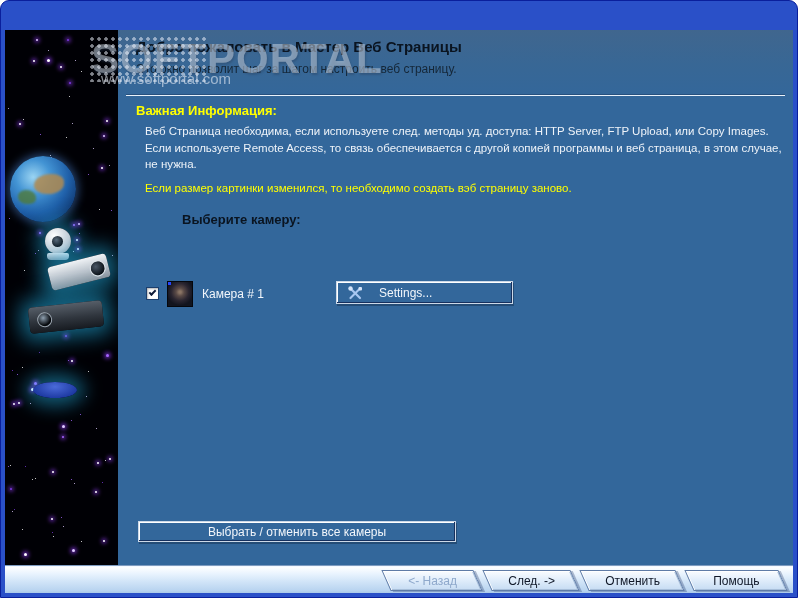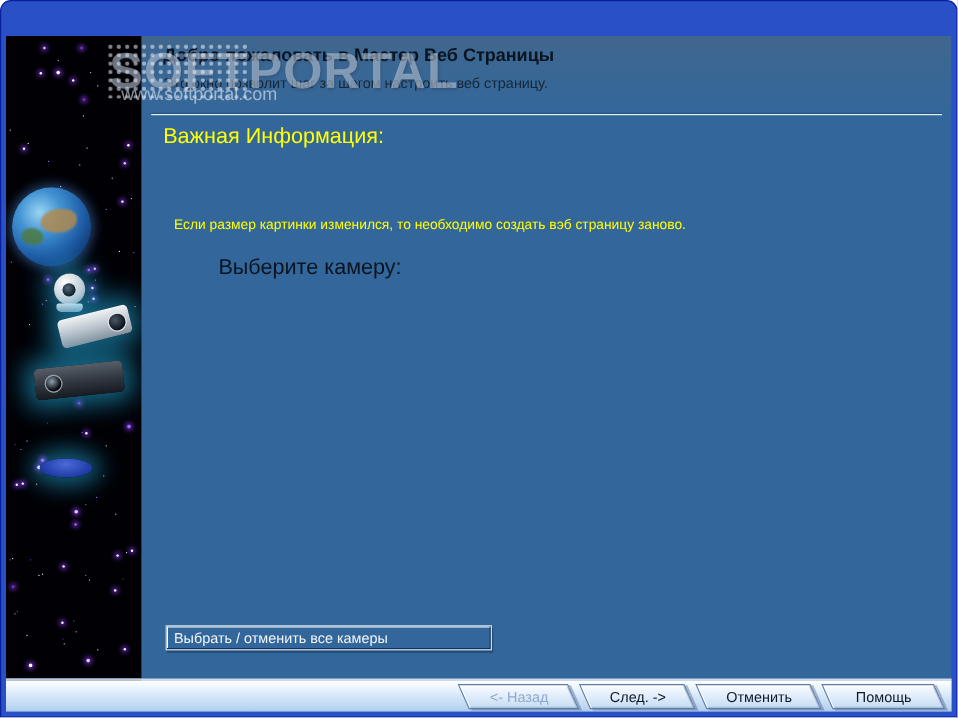--- a/index.html
+++ b/index.html
@@ -74,21 +74,21 @@
 
   
   .content{position:relative;flex:1;height:100%;overflow:hidden;
     background:linear-gradient(180deg,#40668e 0px,#386795 34px,#33679b 70px,#33679b 100%);}
   .hd-title{position:absolute;left:18px;top:8px;font-size:15px;font-weight:bold;color:#0a1420;}
   .hd-sub{position:absolute;left:18px;top:32px;font-size:12px;color:#152738;}
   .divider{position:absolute;left:8px;right:8px;top:64px;height:2px;}
   .divider .d1{height:1px;background:#27507d;}
   .divider .d2{height:1px;background:#e9f2fb;}
 
-  .sec-h{position:absolute;font-size:18px;font-weight:normal;}
+  .sec-h{position:absolute;font-size:13px;font-weight:bold;}
   .sec-h.yellow{color:#ffff00;}
   .sec-h.dark{color:#0a1420;padding-left:48px;}
   .body-txt{position:absolute;font-size:11.5px;color:#eef3f9;line-height:1.45;}
   .note-txt{position:absolute;font-size:11.5px;color:#ffff00;}
 
   
   .cam-row{position:absolute;left:24px;top:250px;height:28px;width:640px;}
   .chk{position:absolute;left:4px;top:7px;width:13px;height:13px;background:#ffffff;
     border:1px solid #1c3f6e;box-shadow:inset 1px 1px 2px rgba(0,0,0,.3);cursor:pointer;}
   .chk .mark{position:absolute;left:2px;top:2px;width:7px;height:4px;
@@ -96,21 +96,21 @@
   .thumb{position:absolute;left:25px;top:1px;width:26px;height:26px;background:#10131c;
     border:1px solid #05070c;
     background-image:radial-gradient(circle at 50% 42%,#8a7464 6%,#5a4a46 22%,#2a2530 48%,#12141e 72%);}
   .thumb::after{content:"";position:absolute;left:0;top:0;width:3px;height:3px;background:#2745ff;}
   .cam-label{position:absolute;left:60px;top:7px;font-size:12px;color:#f2f6fb;}
   .btn-flat{background:#33679b;border:1px solid #cdd9e8;box-shadow:inset -1px -1px 0 #16305e,inset 1px 1px 0 #ffffff,1px 2px 0 rgba(10,25,50,.35);
     color:#f2f6fb;font-size:12px;cursor:pointer;}
   .settings-btn{position:absolute;left:194px;top:1px;width:177px;height:23px;text-align:left;padding-left:14px;}
   .settings-btn .ic{position:absolute;left:10px;top:3px;width:16px;height:16px;}
   .settings-btn .lbl{margin-left:28px;}
-  .selectall-btn{position:absolute;left:20px;top:491px;width:272px;height:21px;text-align:left;}
+  .selectall-btn{position:absolute;left:20px;top:491px;width:318px;height:21px;text-align:center;}
 
   
   .navbar{position:absolute;left:4px;right:4px;bottom:4px;height:27px;
     background:linear-gradient(180deg,#ffffff 0%,#eaf4fe 25%,#d2e5f8 55%,#b9d4f0 90%,#abc9ea 100%);
     border-top:1px solid #f4f9ff;box-shadow:0 -1px 0 #7f9cc0;
     display:flex;align-items:center;justify-content:flex-end;gap:9px;padding-right:10px;}
   .navbtn{height:21px;transform:skewX(24deg);
     background:linear-gradient(180deg,#fafcff 0%,#e2eefb 45%,#c6dcf3 100%);
     border:1px solid #5f7ba6;box-shadow:inset 1px 1px 0 #ffffff,inset -1px -1px 0 #a8bfda,2px 1px 0 rgba(25,45,95,.30);
     font-size:12px;color:#101828;cursor:pointer;display:flex;align-items:center;justify-content:center;}
@@ -233,24 +233,43 @@
 
     <div class="content">
       <div class="hd-title">Добро пожаловать в Мастер Веб Страницы</div>
       <div class="hd-sub">Это окно позволит шаг за шагом настроить веб страницу.</div>
       <div class="divider">
           <div class="d1"></div>
           <div class="d2"></div>
         </div>
 
       <div class="sec-h yellow" style="left:18px;top:73px;">Важная Информация:</div>
+      <div class="body-txt" style="left:27px;top:93px;width:648px;">Веб Страница необходима, если используете след. методы уд. доступа: HTTP Server, FTP Upload, или Copy Images. Если используете Remote Access, то связь обеспечивается с другой копией программы и веб страница, в этом случае, не нужна.</div>
       <div class="note-txt" style="left:27px;top:152px;">Если размер картинки изменился, то необходимо создать вэб страницу заново.</div>
 
       <div class="sec-h dark" style="left:16px;top:182px;">Выберите камеру:</div>
 
+      <div class="cam-row">
+        <div class="chk">
+          <div class="mark"></div>
+        </div>
+        <div class="thumb"></div>
+        <span class="cam-label">Камера # 1</span>
+        <button class="btn-flat settings-btn">
+          <svg class="ic" viewBox="0 0 16 16">
+            <g stroke="#a8c6f0" stroke-width="2.2" stroke-linecap="round">
+              <line x1="3.5" y1="3.5" x2="13" y2="13"></line>
+              <line x1="13" y1="3.5" x2="3.5" y2="13"></line>
+            </g>
+            <circle cx="3.5" cy="3.5" r="2.2" fill="#d5e3f8"></circle>
+            <rect x="11.5" y="2" width="3.5" height="3.5" rx="1" fill="#d5e3f8"></rect>
+          </svg>
+          <span class="lbl">Settings...</span>
+        </button>
+      </div>
 
       <button class="btn-flat selectall-btn">Выбрать / отменить все камеры</button>
     </div>
 
     <div class="watermark">
       <span class="wm-text">SOFTPORTAL</span>
       <div class="wm-dots"></div>
       <div class="wm-url">www.softportal.com</div>
     </div>
   </div>

